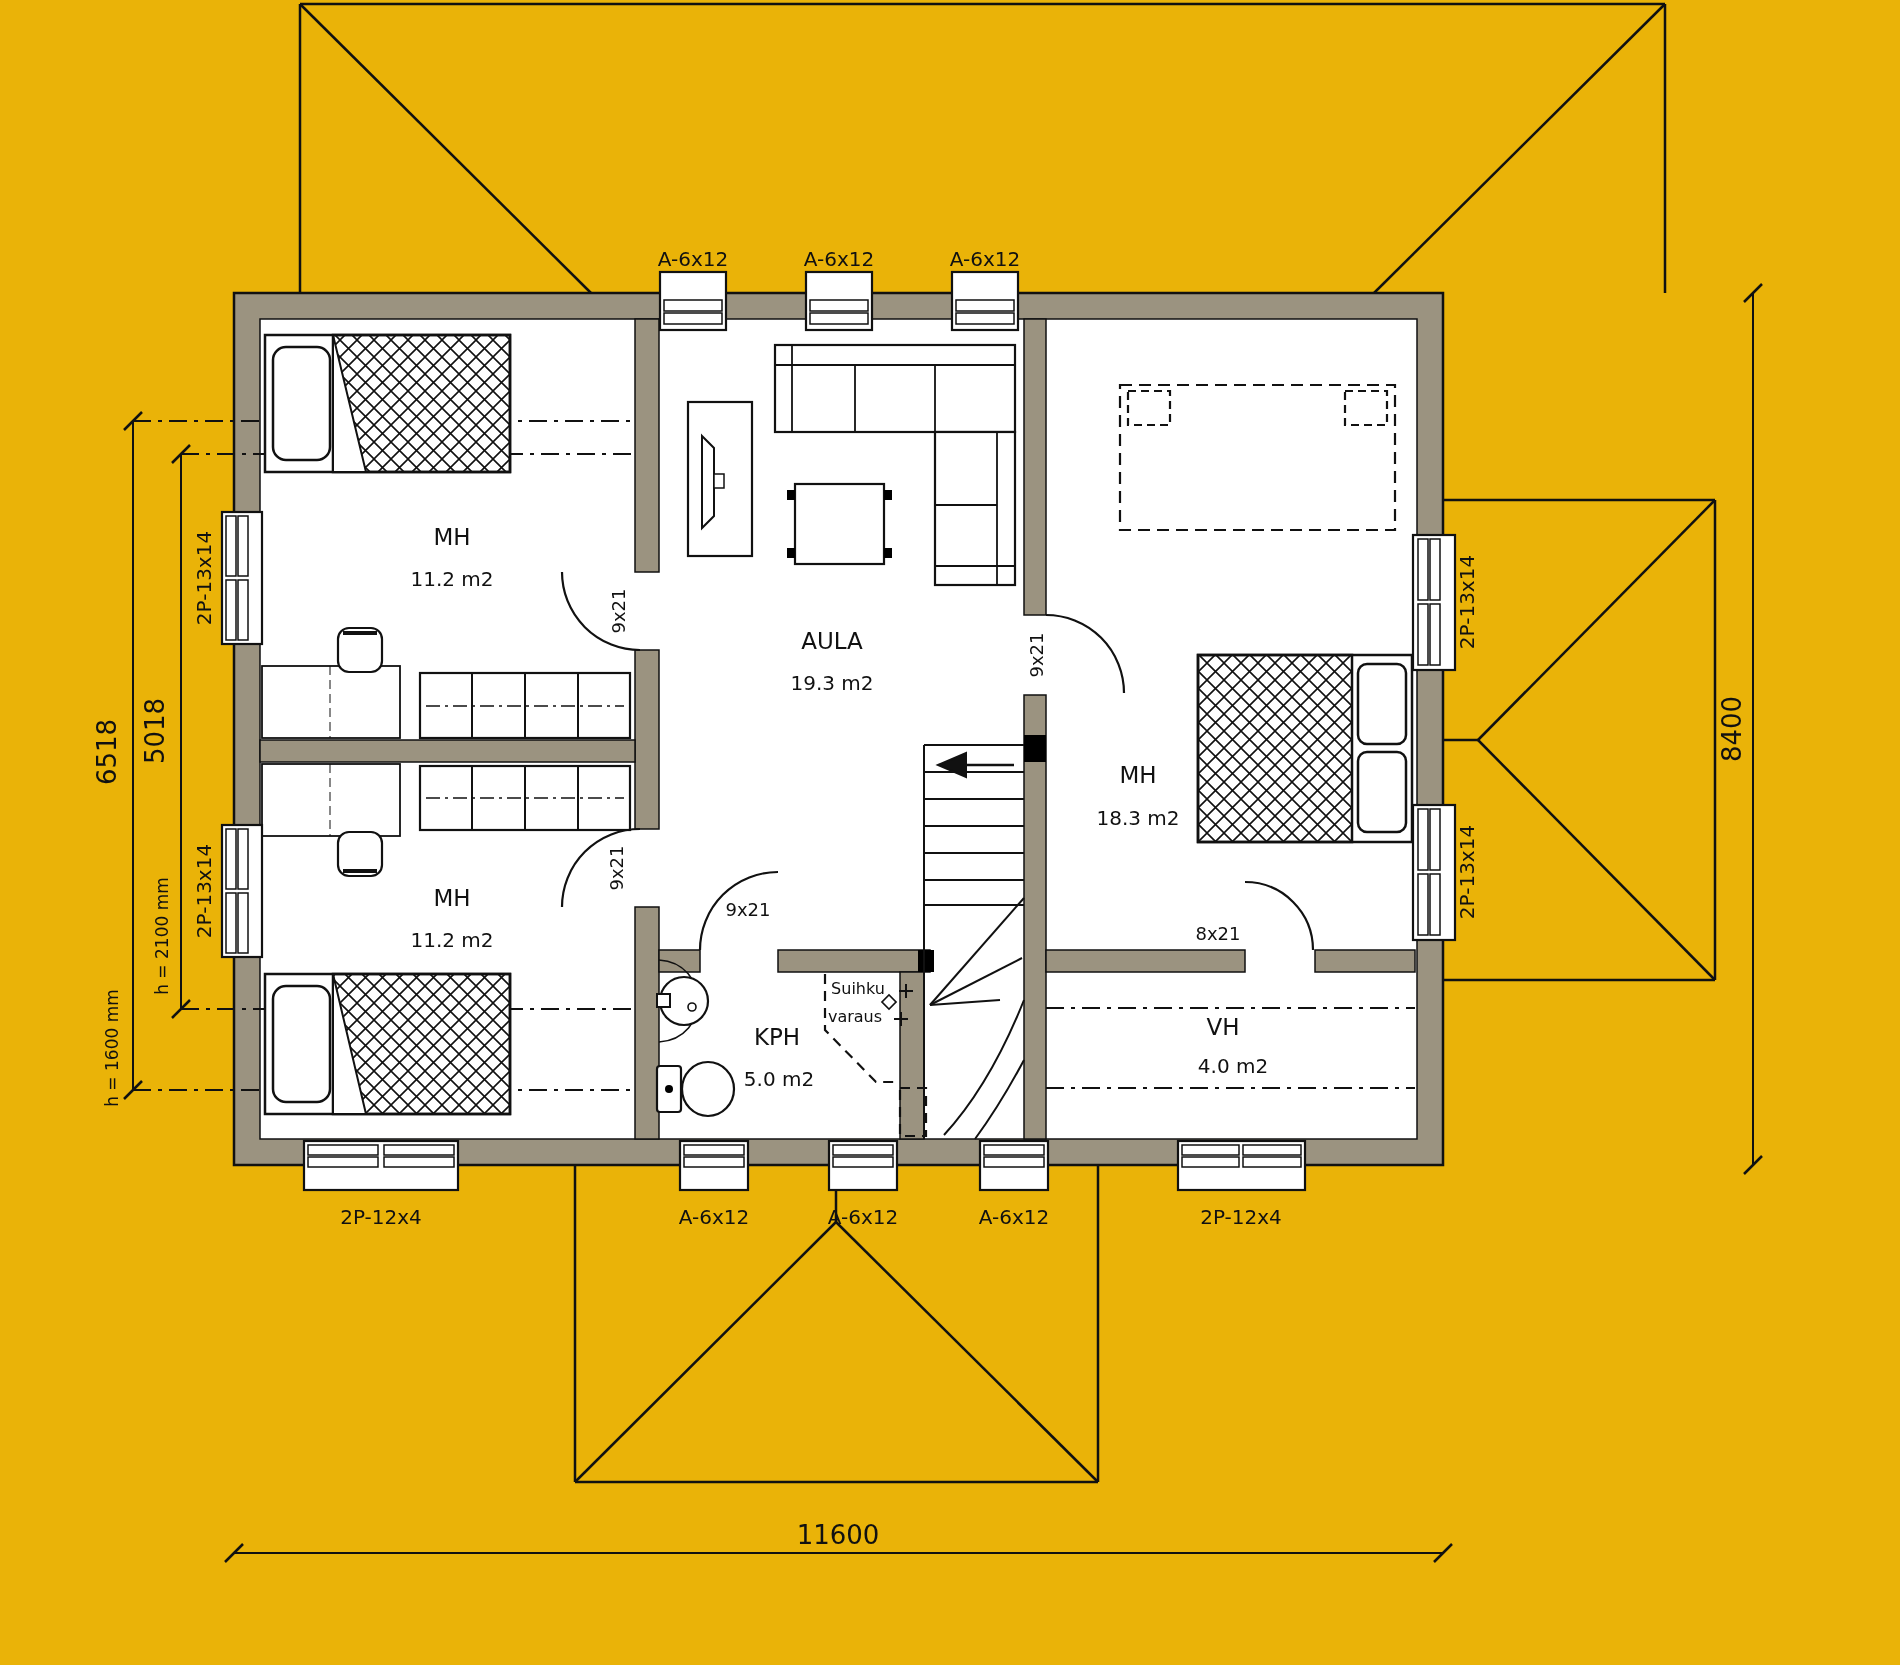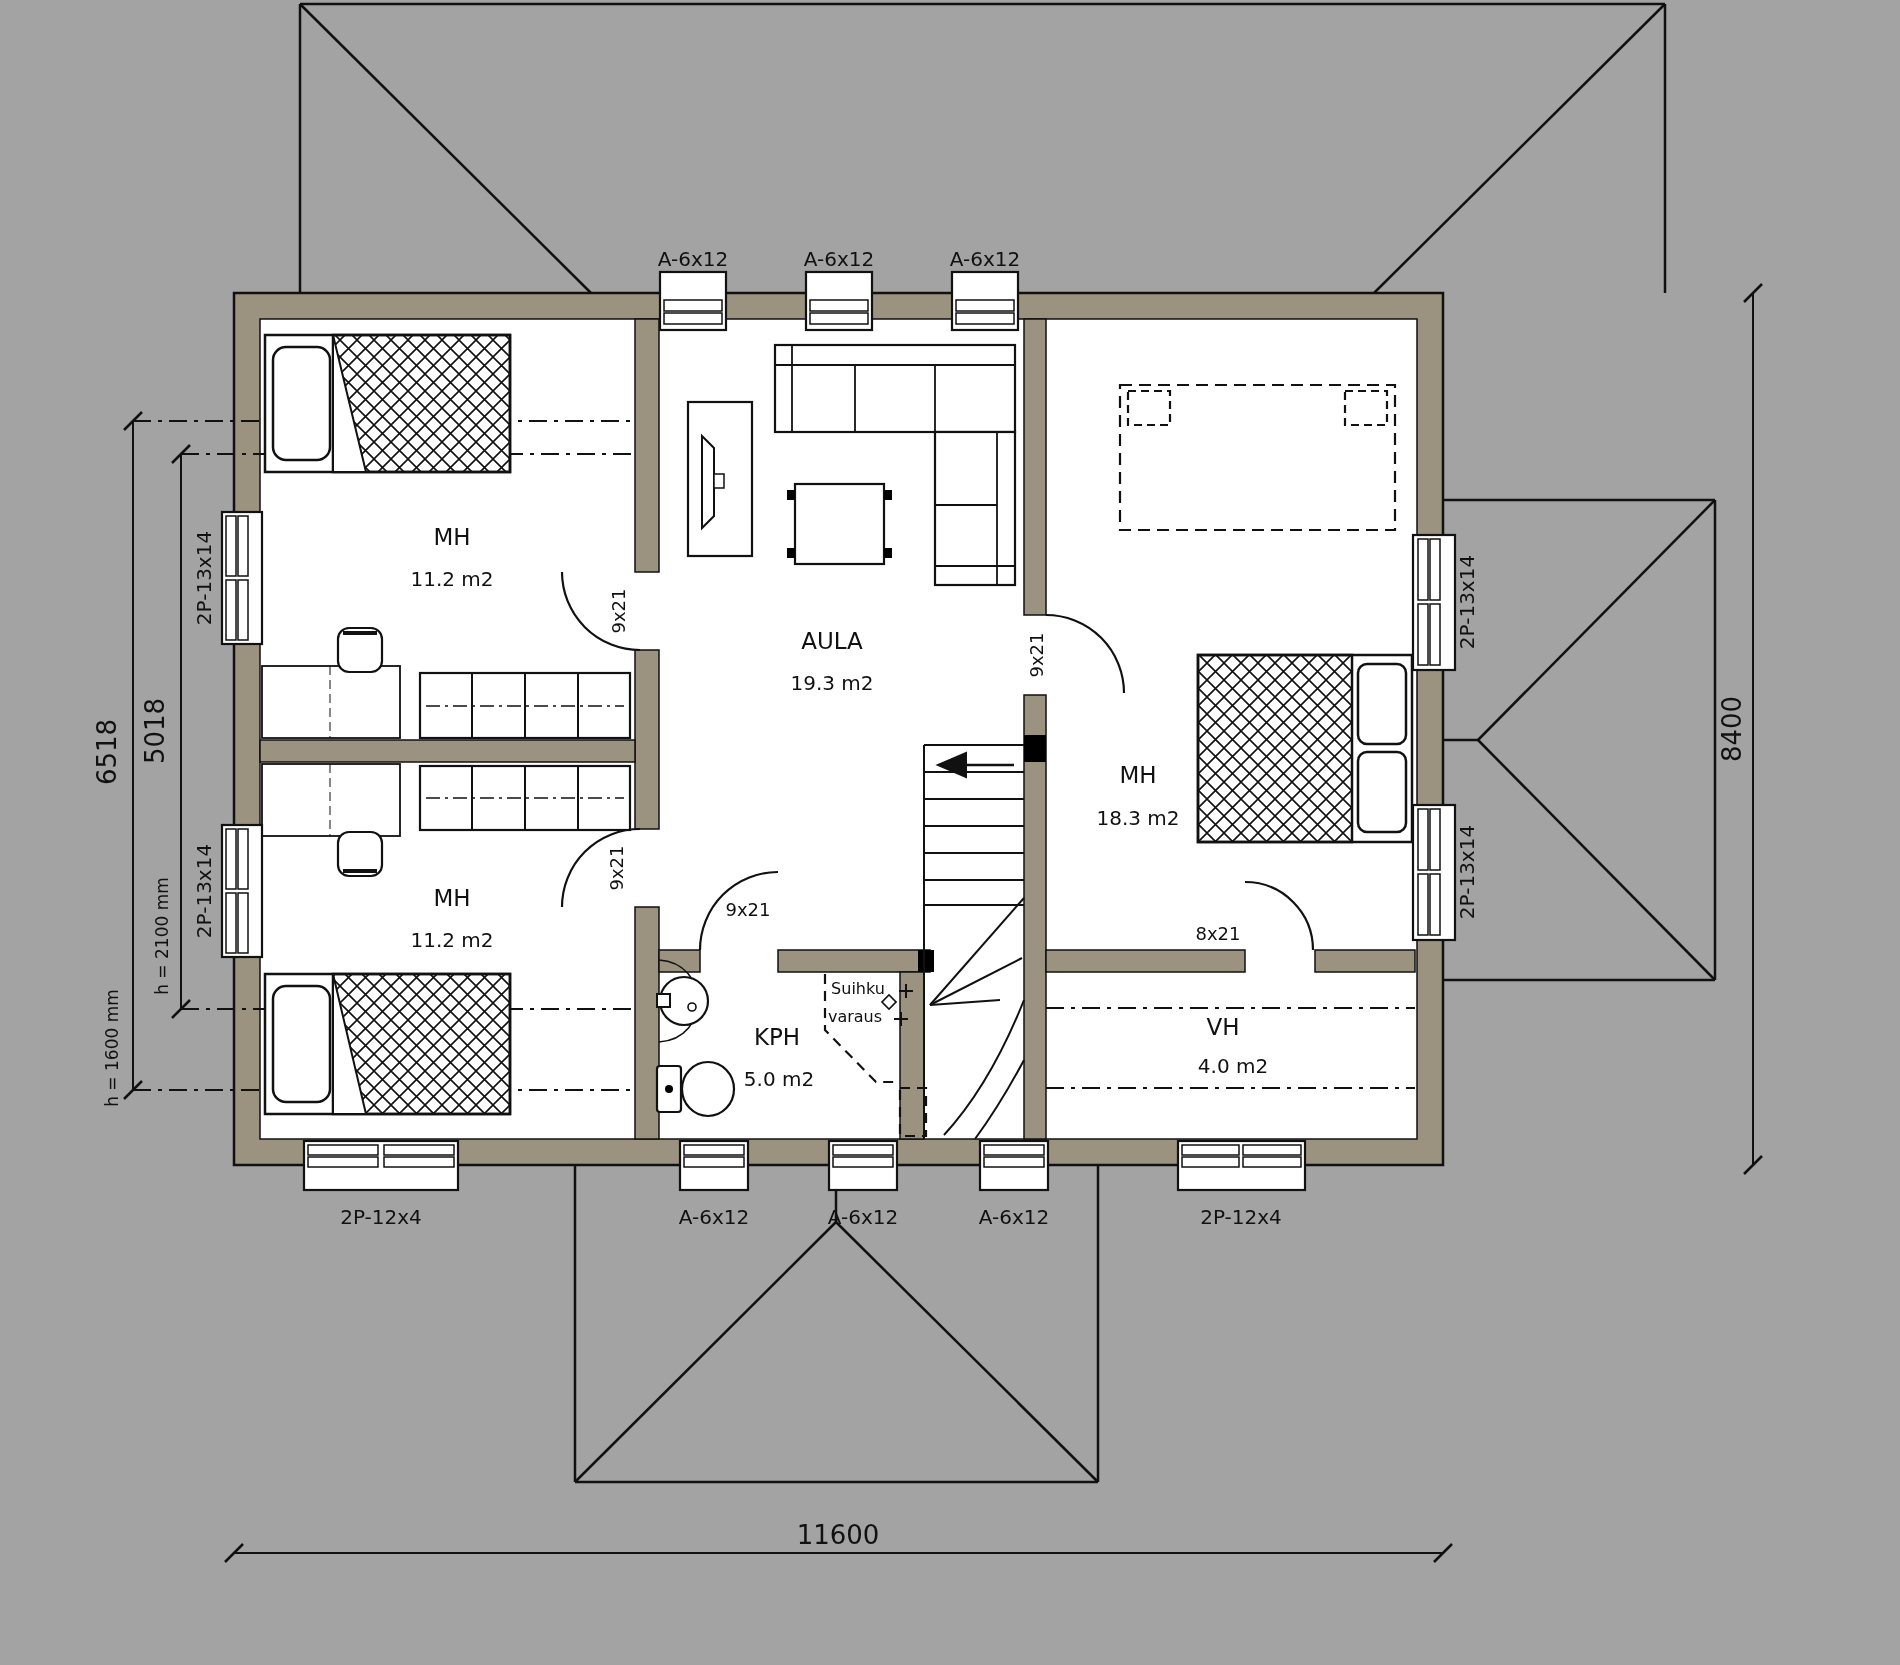--- a/index.html
+++ b/index.html
@@ -1,16 +1,16 @@
 <!DOCTYPE html>
 <html><head>
 <meta charset="utf-8">
 <style>
   html,body { margin:0; padding:0; background:#ffffff; }
-  #stage { position:relative; width:1900px; height:1665px; background:#a3a3a3; overflow:hidden; }
+  #stage { position:relative; width:1900px; height:1665px; background:#eab308; overflow:hidden; }
   svg { display:block; }
   .t { font-family:"DejaVu Sans", sans-serif; fill:#111111; }
   .roomname { font-size:23px; }
   .roomarea { font-size:20px; }
   .winlbl   { font-size:20px; }
   .doorlbl  { font-size:18px; }
   .dimlbl   { font-size:26px; }
   .hlbl     { font-size:17px; }
   .notelbl  { font-size:16px; }
 </style>

